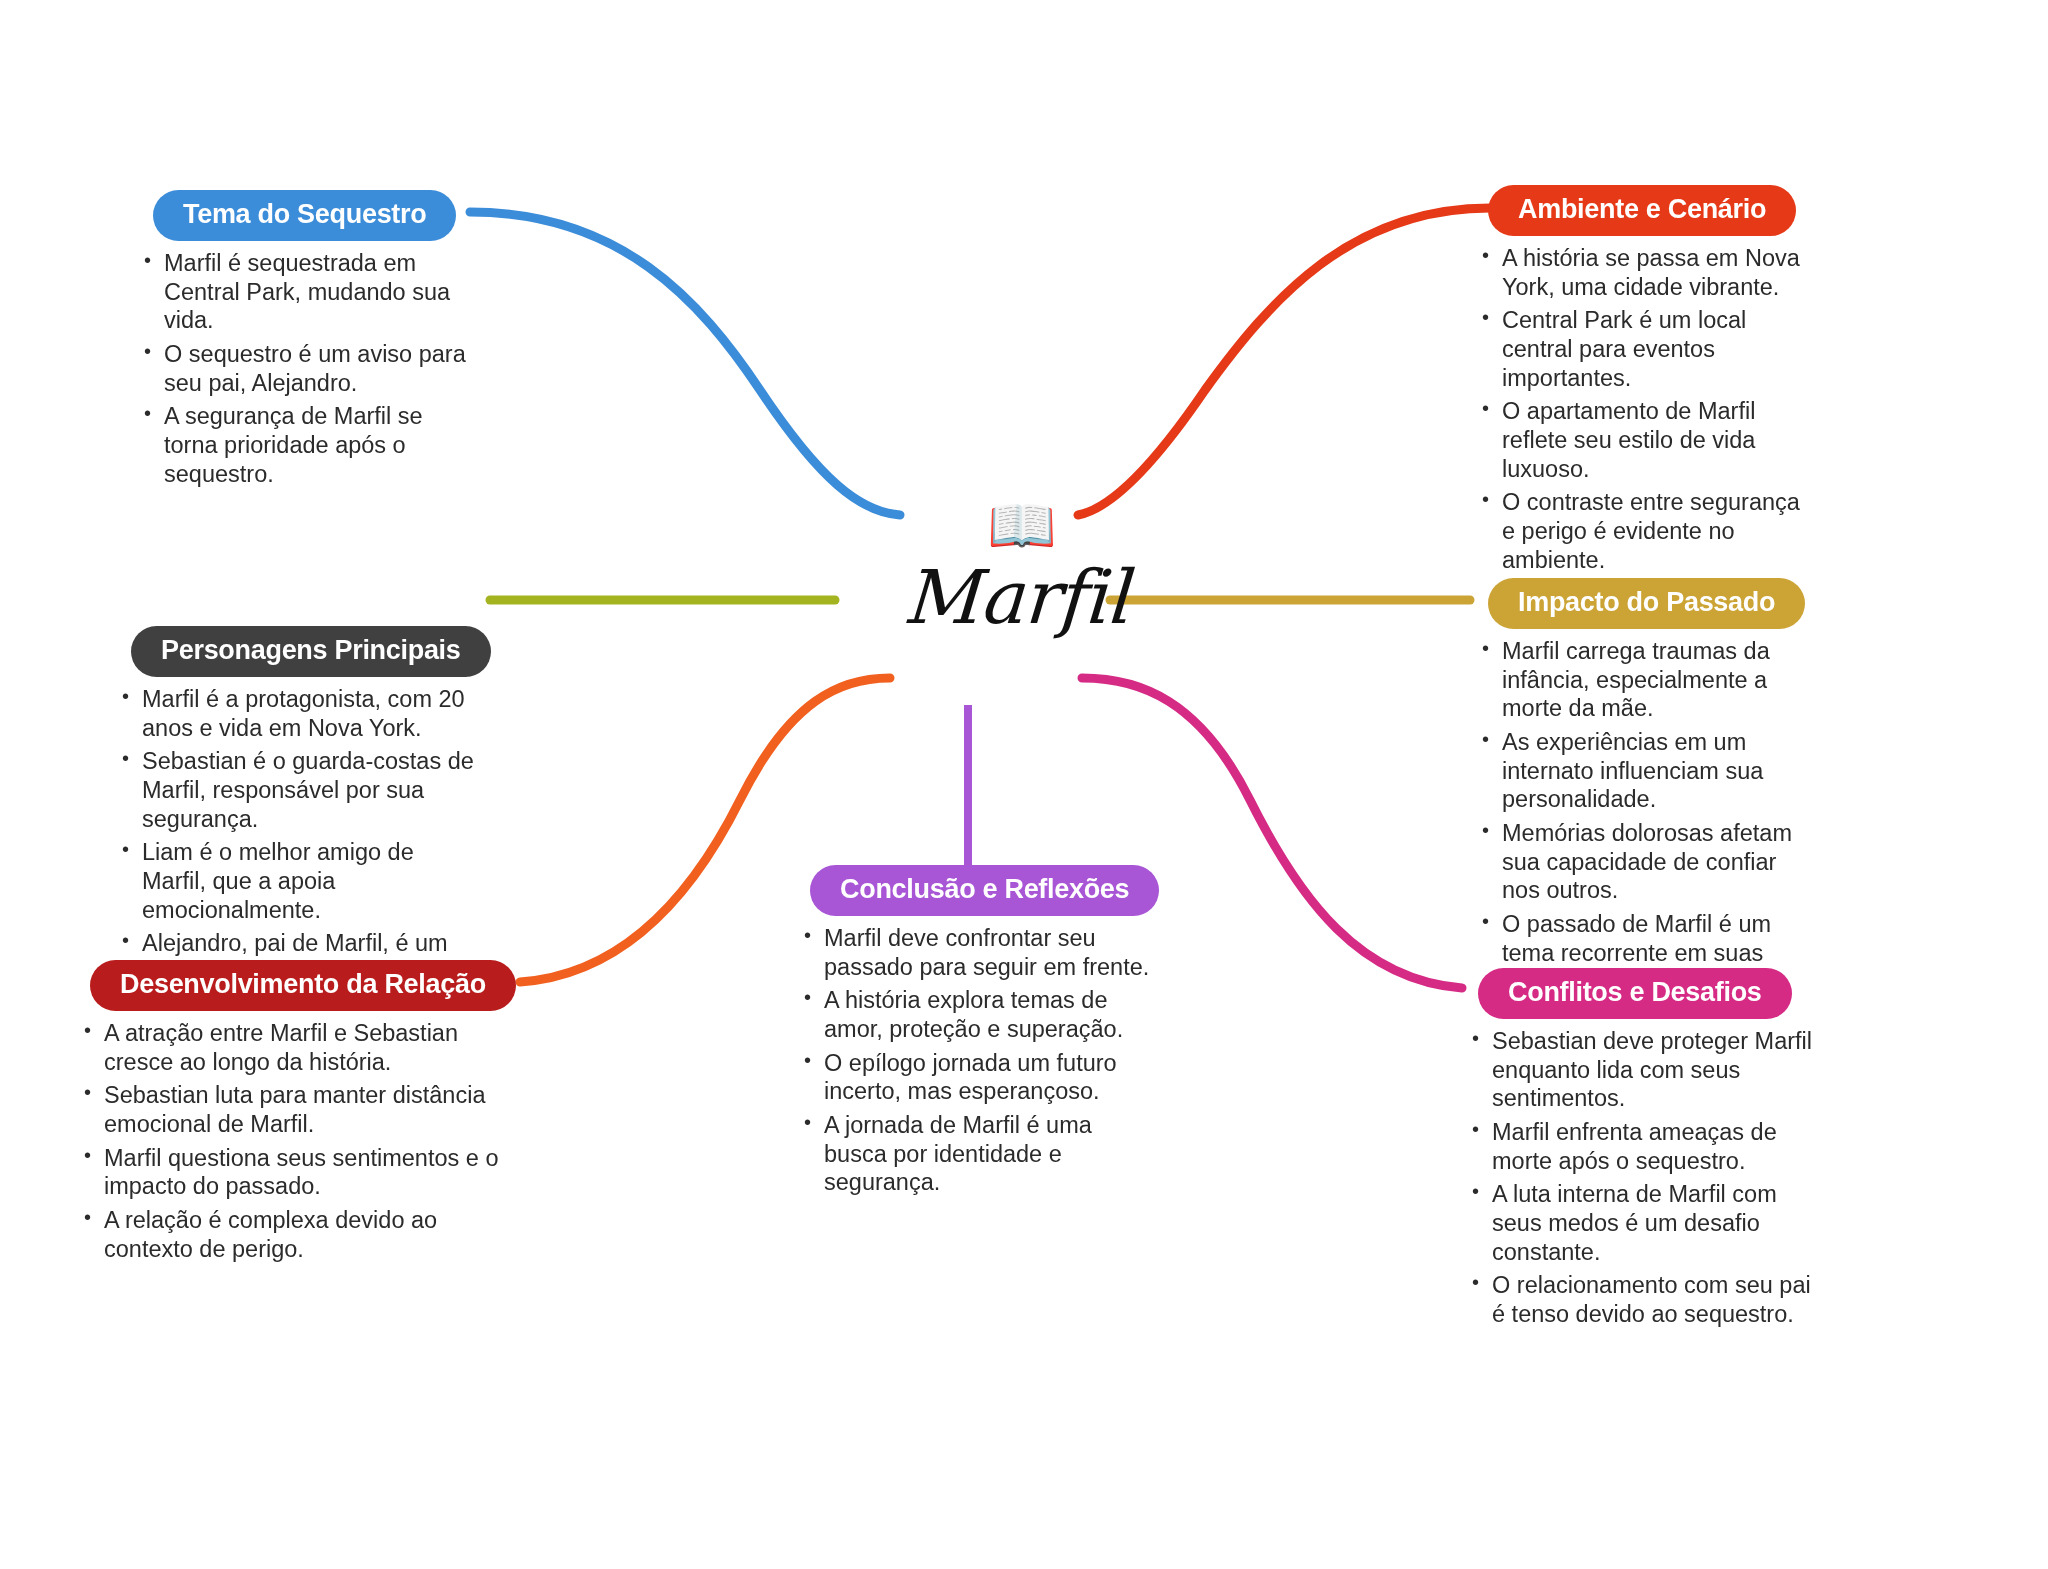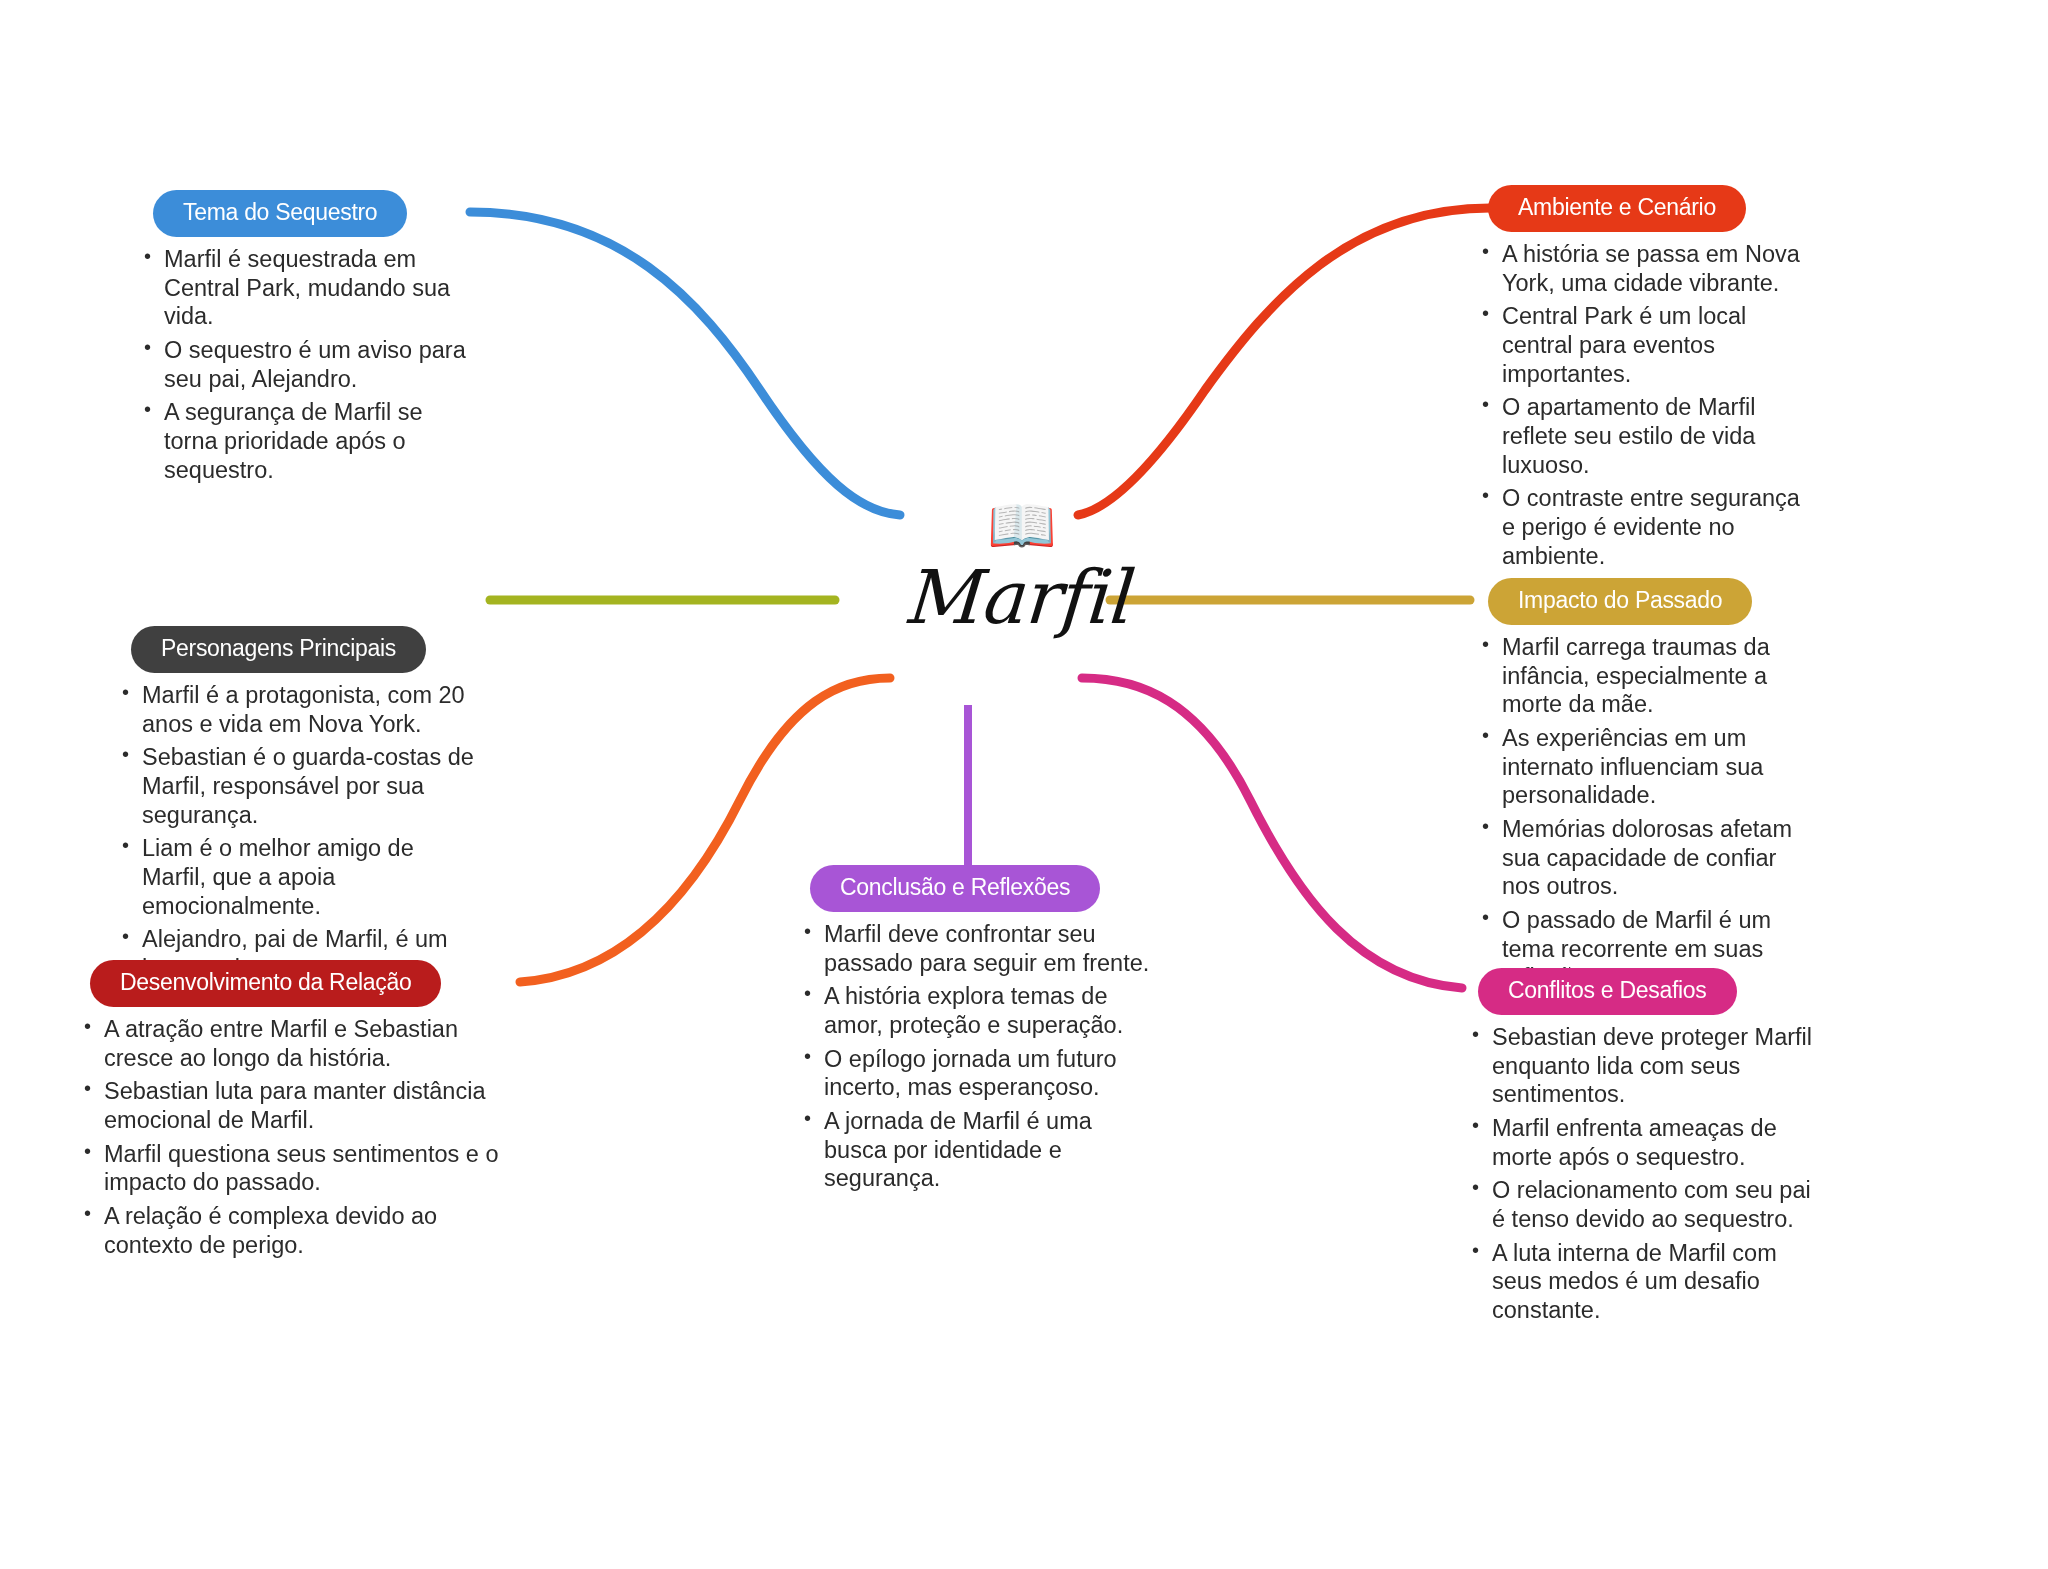--- a/index.html
+++ b/index.html
@@ -36,22 +36,22 @@
     line-height:1;
     transform:skewX(-6deg);
   }
 
   
   .branch{position:absolute;}
   .pill{
     display:inline-block;
     border-radius:40px;
     color:#ffffff;
-    font-weight:normal;
-    font-size:23px;
+    font-weight:bold;
+    font-size:27px;
     letter-spacing:-0.3px;
     padding:11px 30px 13px 30px;
     white-space:nowrap;
     line-height:1;
   }
   .bullets{
     margin:8px 0 0 0;
     padding:0;
     list-style:none;
   }
@@ -161,22 +161,22 @@
       <li>Marfil questiona seus sentimentos e o impacto do passado.</li>
       <li>A relação é complexa devido ao contexto de perigo.</li>
     </ul>
   </div>
 
   <div class="branch right-branch" id="b-conflitos">
     <div class="pill" style="background-color: rgb(214, 43, 133);">Conflitos e Desafios</div>
     <ul class="bullets">
       <li>Sebastian deve proteger Marfil enquanto lida com seus sentimentos.</li>
       <li>Marfil enfrenta ameaças de morte após o sequestro.</li>
+      <li>A luta interna de Marfil com seus medos é um desafio constante.</li>
       <li>O relacionamento com seu pai é tenso devido ao sequestro.</li>
-      <li>A luta interna de Marfil com seus medos é um desafio constante.</li>
     </ul>
   </div>
 
   <div class="branch" id="b-conclusao">
     <div class="pill" style="background-color: rgb(168, 85, 214);">Conclusão e Reflexões</div>
     <ul class="bullets">
       <li>Marfil deve confrontar seu passado para seguir em frente.</li>
       <li>A história explora temas de amor, proteção e superação.</li>
       <li>O epílogo jornada um futuro incerto, mas esperançoso.</li>
       <li>A jornada de Marfil é uma busca por identidade e segurança.</li>

